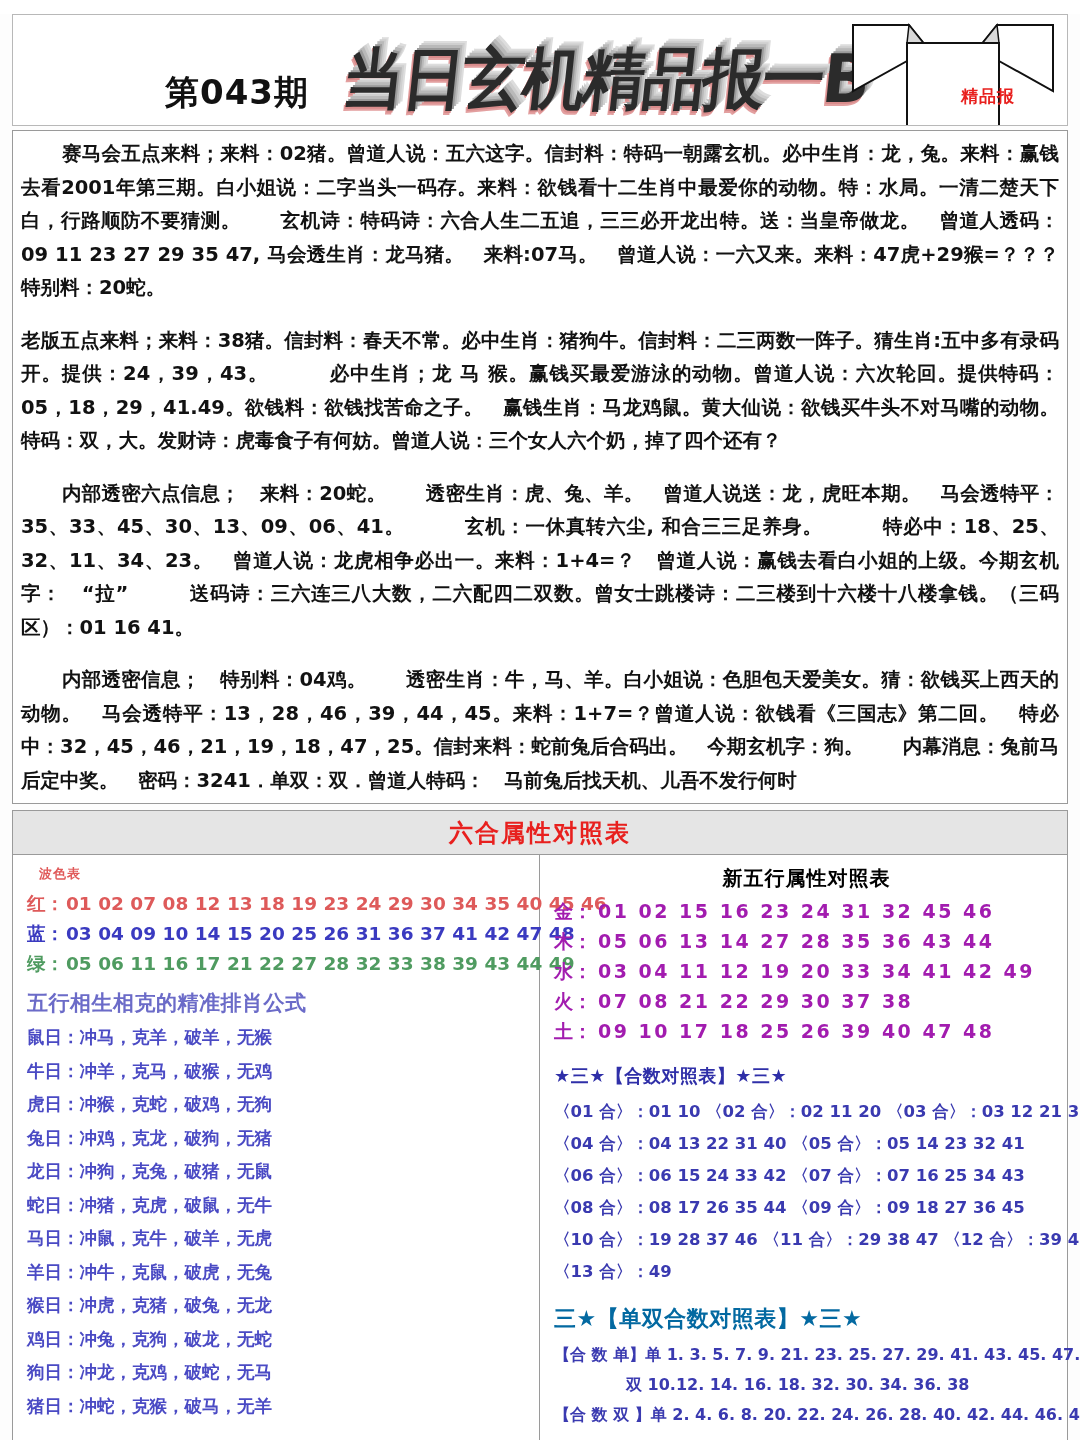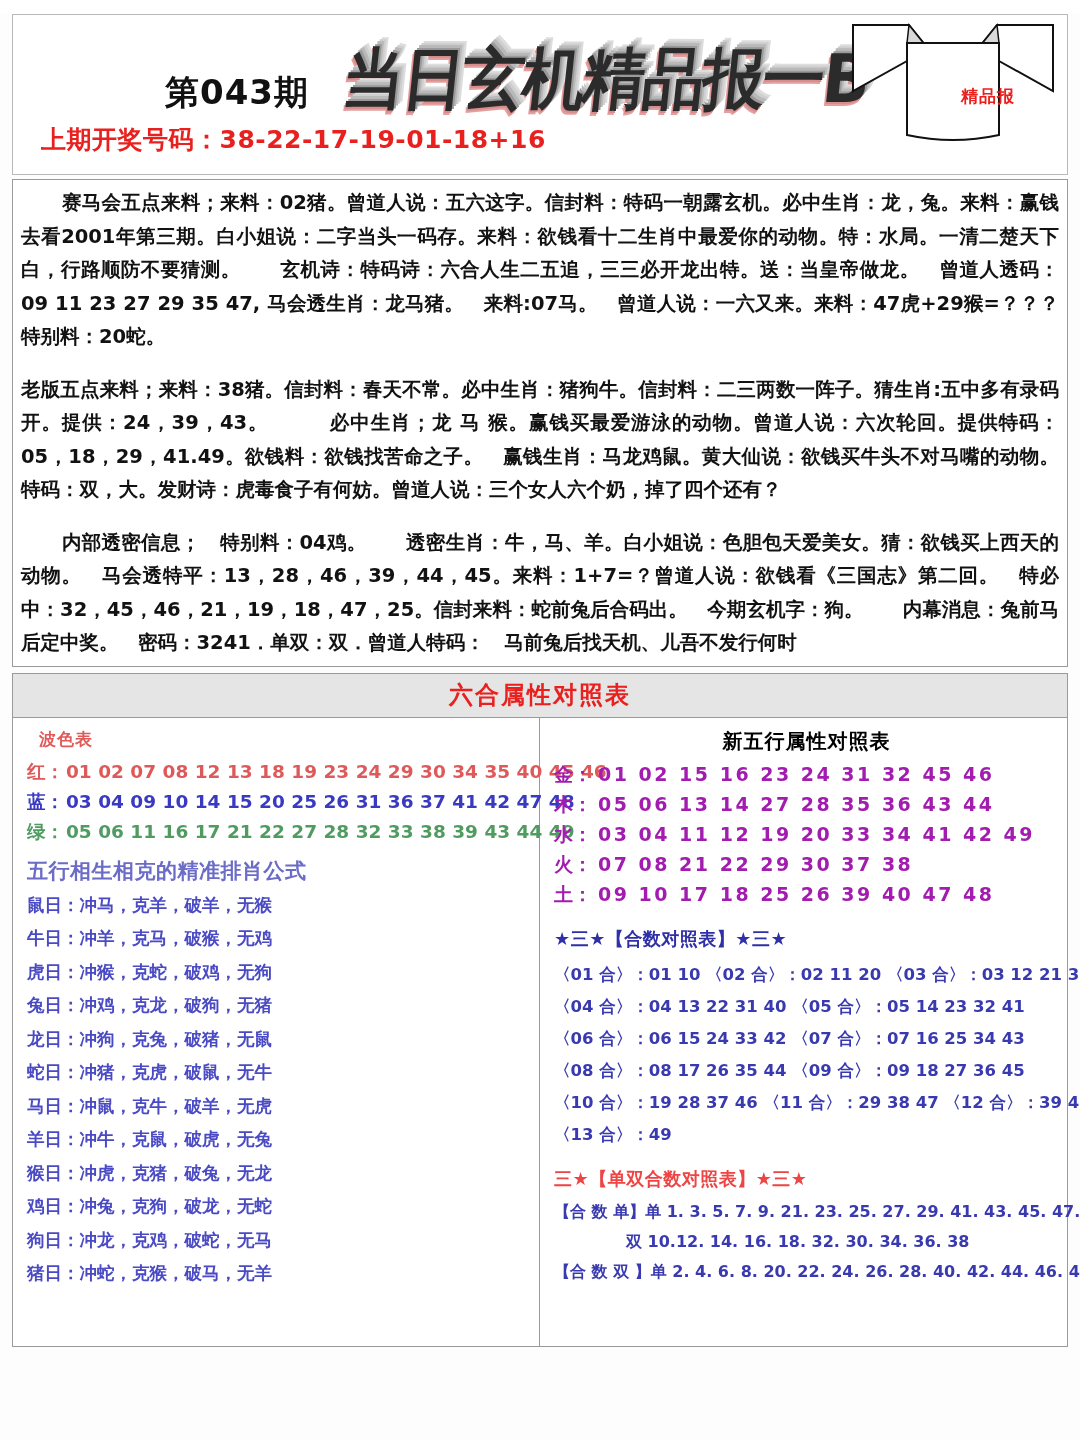--- a/index.html
+++ b/index.html
@@ -12,21 +12,21 @@
   .page{
     position:relative;width:1080px;height:1440px;
     background:#fdfdfd;
     box-sizing:border-box;
   }
 
   
   .header{
     position:relative;
     margin:14px 12px 0 12px;
-    height:161px;
+    height:112px;
     border:1px solid #b8b8b8;
     background:#ffffff;
     box-sizing:border-box;
     overflow:hidden;
   }
   .issue-no{
     position:absolute;left:152px;top:55px;
     font-size:34px;font-weight:bold;color:#111;
     font-family:"DejaVu Sans","Liberation Sans",sans-serif;
     letter-spacing:1px;
@@ -115,21 +115,21 @@
     padding:8px 10px 4px 14px;
     box-sizing:border-box;
   }
   .col-right{
     width:50%;
     padding:8px 8px 4px 14px;
     box-sizing:border-box;
   }
 
   .bose-title{
-    font-size:17px;font-weight:bold;color:#e05a5a;
+    font-size:13px;font-weight:bold;color:#e05a5a;
     margin:2px 0 6px 12px;letter-spacing:1px;
   }
   .bose-row{
     font-size:18.5px;font-weight:bold;
     line-height:30px;white-space:nowrap;
   }
   .bose-row .lbl{margin-right:2px;}
   .bose-row.red{color:#de5a5a;}
   .bose-row.blue{color:#3a3ac0;}
   .bose-row.green{color:#4f9b60;}
@@ -156,21 +156,21 @@
 
   .hs-title{
     font-size:18px;font-weight:bold;color:#2f2fa8;
     margin:18px 0 8px 0;letter-spacing:0.5px;
   }
   .hs-row{
     font-size:16.5px;font-weight:bold;color:#3a3ab0;
     line-height:32px;white-space:nowrap;
   }
   .ds-title{
-    font-size:18px;font-weight:bold;color:#ef4444;
+    font-size:22px;font-weight:bold;color:#0369a1;
     margin:16px 0 6px 0;letter-spacing:0.5px;
   }
   .ds-row{
     font-size:16px;font-weight:bold;color:#3a3ab0;
     line-height:30px;white-space:nowrap;
   }
   .ds-row.ind{padding-left:72px;}
 </style>
 </head>
 <body>
@@ -195,20 +195,21 @@
       </svg>
       <div class="banner-label">精品报</div>
     </div>
 
     <div class="draw-line">上期开奖号码：38-22-17-19-01-18+16</div>
   </div>
 
   <div class="body-box">
     <p class="para indent">赛马会五点来料；来料：02猪。曾道人说：五六这字。信封料：特码一朝露玄机。必中生肖：龙，兔。来料：赢钱去看2001年第三期。白小姐说：二字当头一码存。来料：欲钱看十二生肖中最爱你的动物。特：水局。一清二楚天下白，行路顺防不要猜测。　　玄机诗：特码诗：六合人生二五追，三三必开龙出特。送：当皇帝做龙。　曾道人透码：09 11 23 27 29 35 47, 马会透生肖：龙马猪。　来料:07马。　曾道人说：一六又来。来料：47虎+29猴=？？？特别料：20蛇。</p>
     <p class="para">老版五点来料；来料：38猪。信封料：春天不常。必中生肖：猪狗牛。信封料：二三两数一阵子。猜生肖:五中多有录码开。提供：24，39，43。　　　必中生肖；龙 马 猴。赢钱买最爱游泳的动物。曾道人说：六次轮回。提供特码：05，18，29，41.49。欲钱料：欲钱找苦命之子。　赢钱生肖：马龙鸡鼠。黄大仙说：欲钱买牛头不对马嘴的动物。特码：双，大。发财诗：虎毒食子有何妨。曾道人说：三个女人六个奶，掉了四个还有？</p>
+    <p class="para indent">内部透密六点信息；　来料：20蛇。　　透密生肖：虎、兔、羊。　曾道人说送：龙，虎旺本期。　马会透特平：35、33、45、30、13、09、06、41。　　　玄机：一休真转六尘, 和合三三足养身。　　　特必中：18、25、32、11、34、23。　曾道人说：龙虎相争必出一。来料：1+4=？　曾道人说：赢钱去看白小姐的上级。今期玄机字：　“拉”　　　送码诗：三六连三八大数，二六配四二双数。曾女士跳楼诗：二三楼到十六楼十八楼拿钱。（三码区）：01 16 41。</p>
     <p class="para indent">内部透密信息；　特别料：04鸡。　　透密生肖：牛，马、羊。白小姐说：色胆包天爱美女。猜：欲钱买上西天的动物。　马会透特平：13，28，46，39，44，45。来料：1+7=？曾道人说：欲钱看《三国志》第二回。　特必中：32，45，46，21，19，18，47，25。信封来料：蛇前兔后合码出。　今期玄机字：狗。　　内幕消息：兔前马后定中奖。　密码：3241．单双：双．曾道人特码：　马前兔后找天机、儿吾不发行何时</p>
   </div>
 
   <div class="tbl-title-row">
     <div class="tbl-title">六合属性对照表</div>
   </div>
 
   <div class="tbl-wrap">
 
     <div class="col-left">

